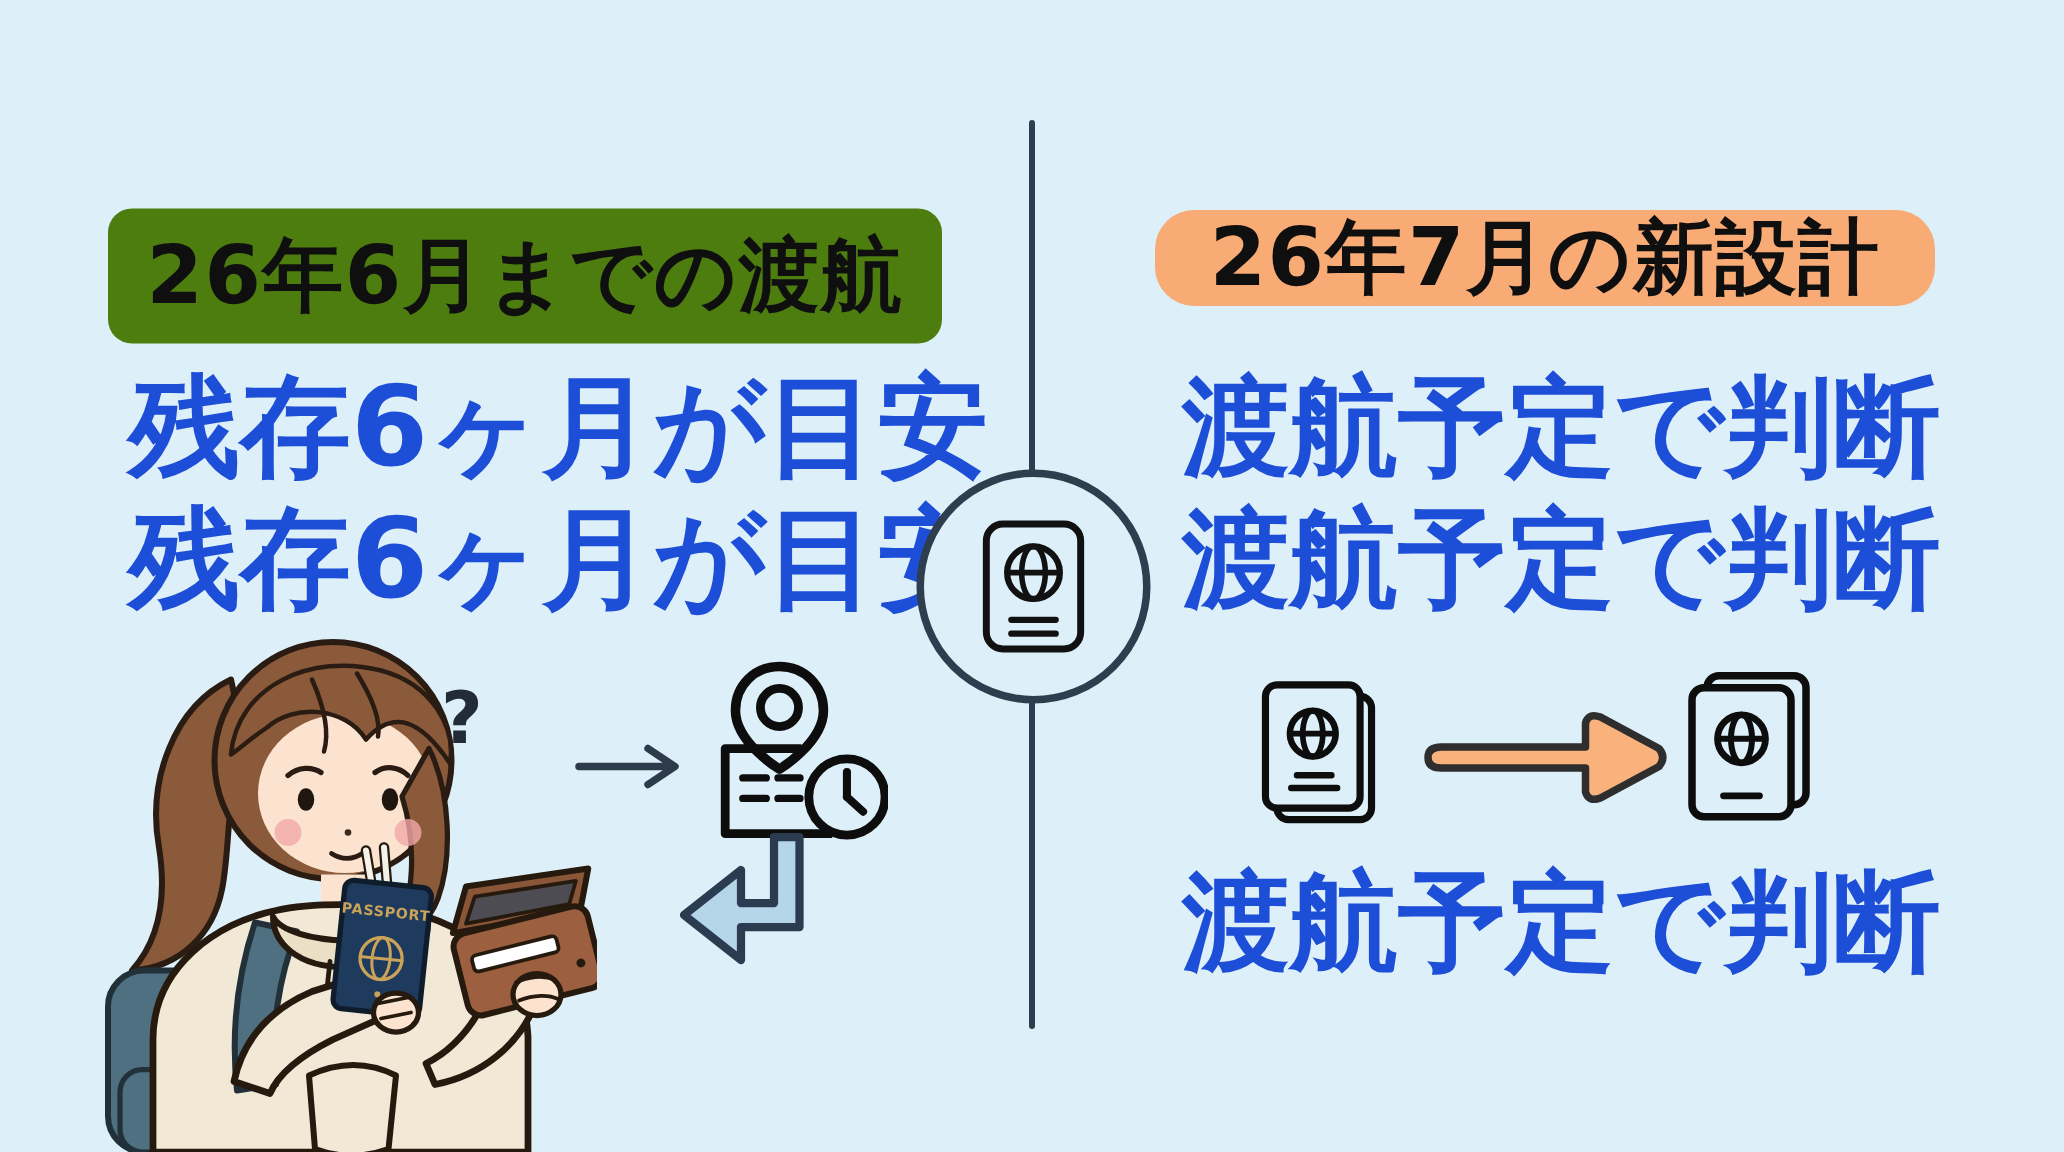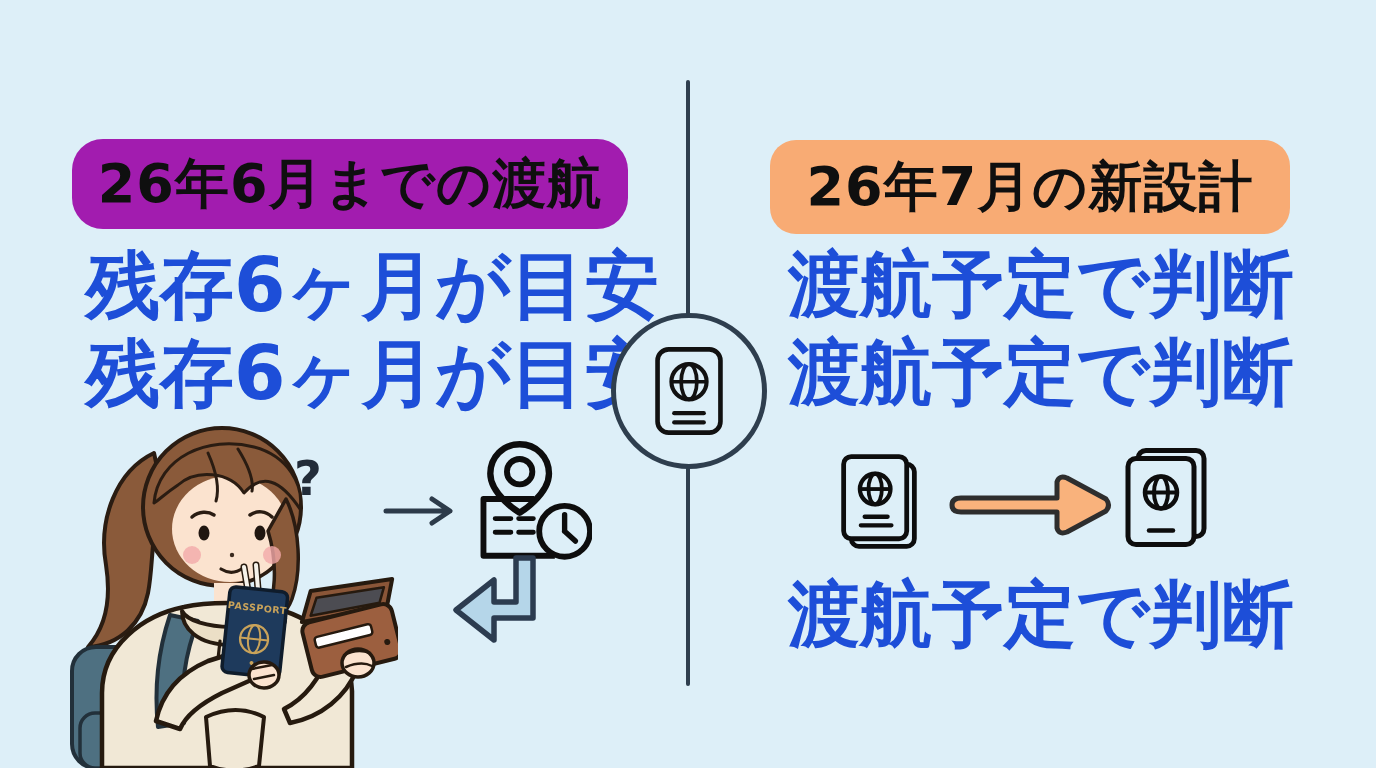--- a/index.html
+++ b/index.html
@@ -8,22 +8,22 @@
     background:#ddeff8;
     font-family:"DejaVu Sans","Liberation Sans",sans-serif;
     color:#0e0e0e;
   }
   .abs{position:absolute;}
   .badge{
     display:flex;align-items:center;justify-content:center;
     font-weight:800;font-size:54px;letter-spacing:1px;color:#0f0f0f;
     white-space:nowrap;
   }
-  .badge-left{left:72px;top:139px;width:556px;height:90px;background:#a21caf;border-radius:31px;}
-  .badge-right{left:770px;top:140px;width:520px;height:94px;background:#f8ab74;border-radius:26px;}
+  .badge-left{left:72px;top:139px;width:556px;height:90px;background:#4d7c0f;border-radius:16px;}
+  .badge-right{left:770px;top:140px;width:520px;height:64px;background:#f8ab74;border-radius:26px;}
   .bigline{
     font-weight:800;font-size:72px;line-height:1;white-space:nowrap;color:#1d4ed8;
   }
   .divider{
     left:686px;top:80px;width:4px;height:606px;background:#2e3e4e;border-radius:2px;
   }
   .center-circle{
     left:611px;top:313px;width:156px;height:156px;border:5px solid #2e3e4e;border-radius:50%;
     background:#ddeff8;display:flex;align-items:center;justify-content:center;box-sizing:border-box;
     z-index:3;

